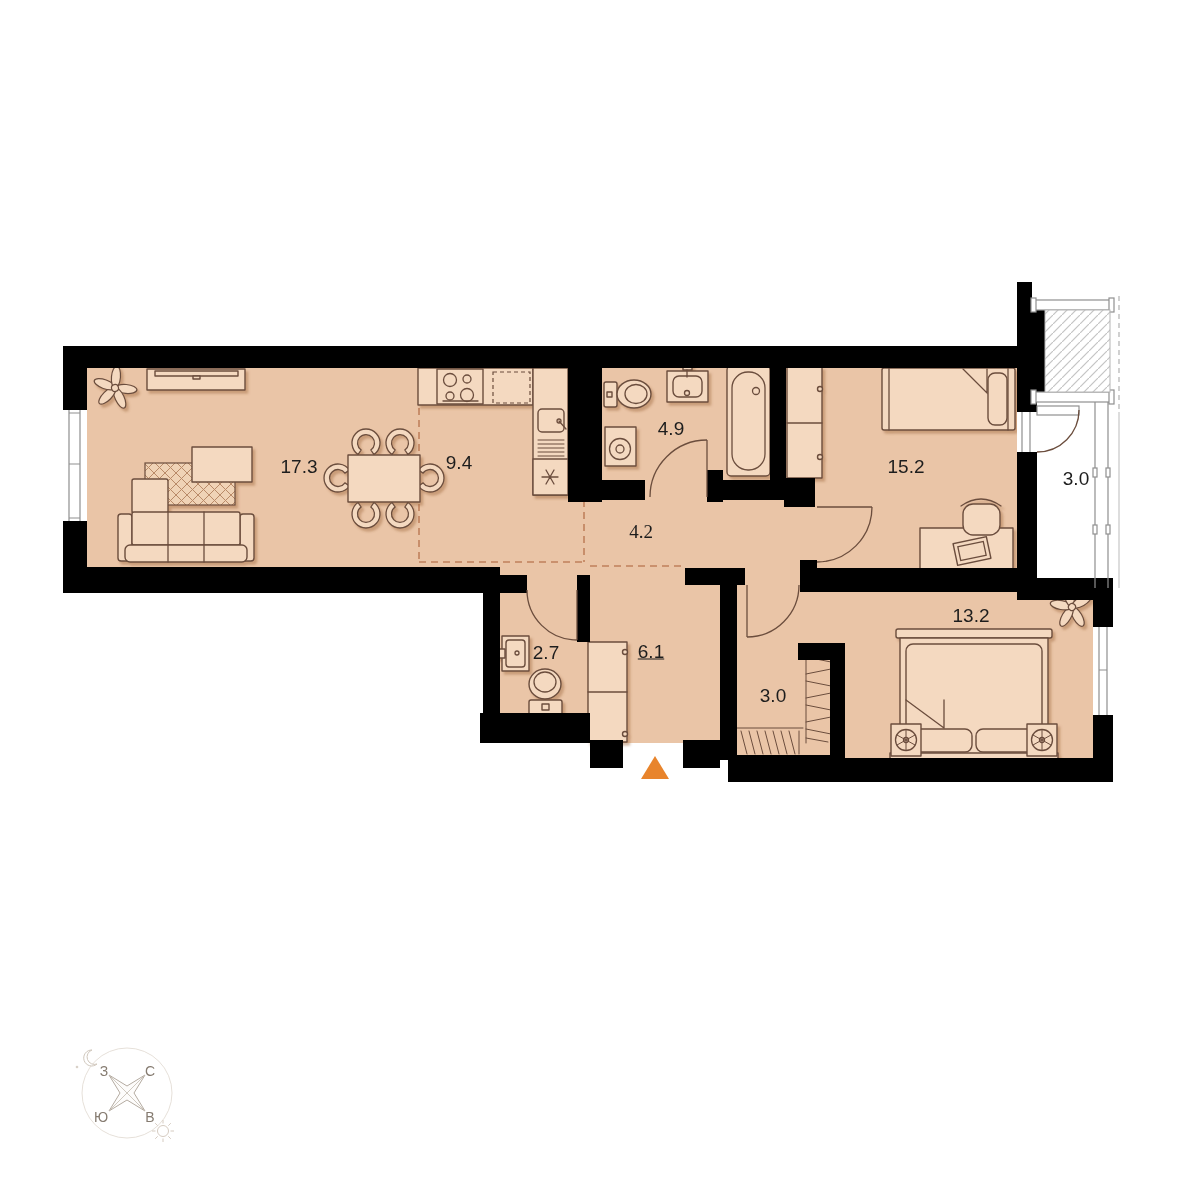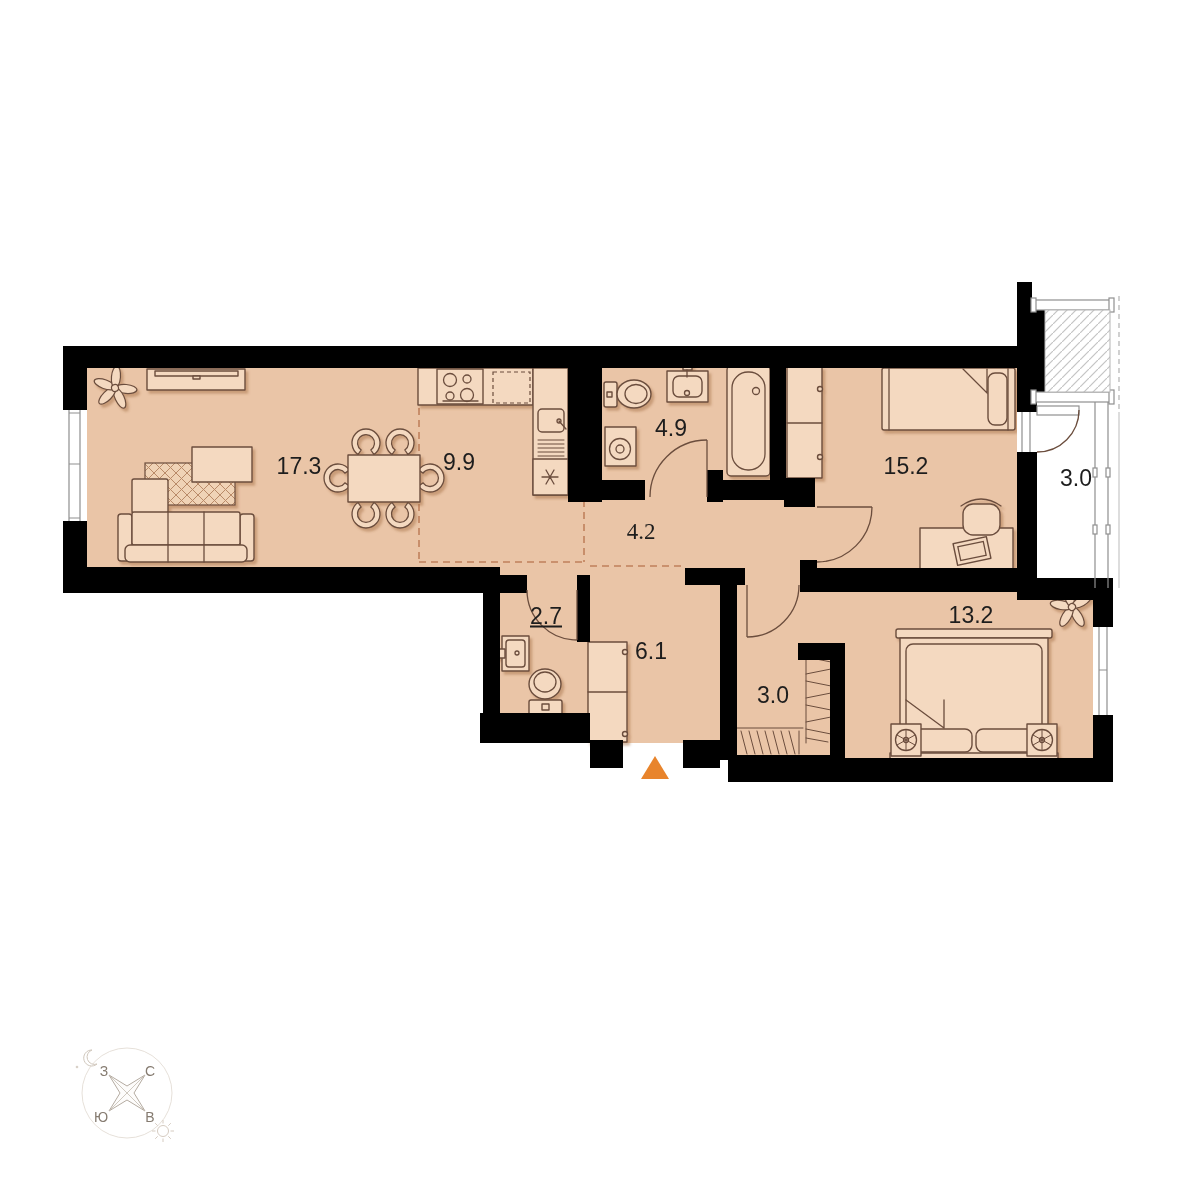--- a/index.html
+++ b/index.html
@@ -28,21 +28,21 @@
   .gray{stroke:#8f8f8f;fill:none;stroke-width:1.2;}
   .grayfill{fill:#ffffff;stroke:#8f8f8f;stroke-width:1.2;}
   .gdash{stroke:#ababab;stroke-width:1.1;stroke-dasharray:5 4;fill:none;}
   .gthin{stroke:#bbbbbb;stroke-width:1;fill:none;}
   .sh{filter:url(#ds);}
   .cmp{stroke:#b4aba1;fill:#fdfcfb;stroke-width:1;}
   .cmpline{stroke:#c3bbb1;stroke-width:.8;fill:none;}
   .cmpfaint{stroke:#e6e0d9;fill:none;stroke-width:1;}
   .rlabel{
     position:absolute;transform:translate(-50%,-50%);
-    font-size:23px;color:#1d1d1d;white-space:nowrap;line-height:1;
+    font-size:19px;color:#1d1d1d;white-space:nowrap;line-height:1;
   }
   .clabel{
     position:absolute;transform:translate(-50%,-50%);
     font-size:14px;color:#857b70;white-space:nowrap;line-height:1;
   }
 </style>
 </head>
 <body>
 
 <div class="canvas">
@@ -352,28 +352,28 @@
       <circle cx="77" cy="1067" r="1.3" fill="#d9d1c8"></circle>
     </g>
     <g stroke="#d5cbc0" stroke-width="1" fill="none">
       <circle cx="163" cy="1131" r="5.5"></circle>
       <path d="M170.5,1131 H174 M155.5,1131 H152 M163,1123.5 V1120 M163,1138.5 V1142 M168.3,1125.7 L170.8,1123.2 M157.7,1125.7 L155.2,1123.2 M168.3,1136.3 L170.8,1138.8 M157.7,1136.3 L155.2,1138.8"></path>
     </g>
   </g>
 </svg>
 
 <div class="rlabel" style="left:299px;top:466px;">17.3</div>
-<div class="rlabel" style="left:459px;top:462px;">9.9</div>
+<div class="rlabel" style="left:459px;top:462px;">9.4</div>
 <div class="rlabel" style="left:671px;top:428px;">4.9</div>
 <div class="rlabel" style="left:641px;top:531px;font-family:Liberation Serif, serif;">4.2</div>
 <div class="rlabel" style="left:906px;top:466px;">15.2</div>
 <div class="rlabel" style="left:1076px;top:478px;">3.0</div>
 <div class="rlabel" style="left:971px;top:615px;">13.2</div>
-<div class="rlabel" style="left:546px;top:616px;text-decoration:underline;">2.7</div>
-<div class="rlabel" style="left:651px;top:651px;">6.1</div>
+<div class="rlabel" style="left:546px;top:652px;">2.7</div>
+<div class="rlabel" style="left:651px;top:651px;text-decoration:underline;">6.1</div>
 <div class="rlabel" style="left:773px;top:695px;">3.0</div>
 
 <div class="clabel" style="left:104px;top:1071px;">З</div>
 <div class="clabel" style="left:150px;top:1071px;">С</div>
 <div class="clabel" style="left:101px;top:1117px;">Ю</div>
 <div class="clabel" style="left:150px;top:1117px;">В</div>
 
 </div>
 
 </body></html>

